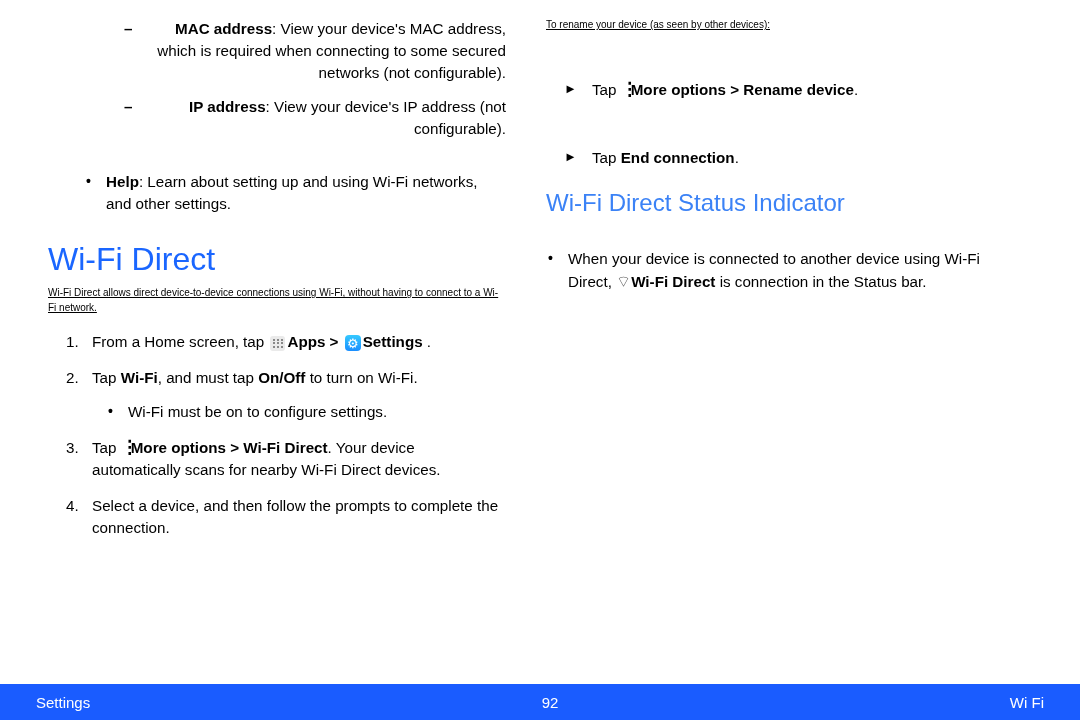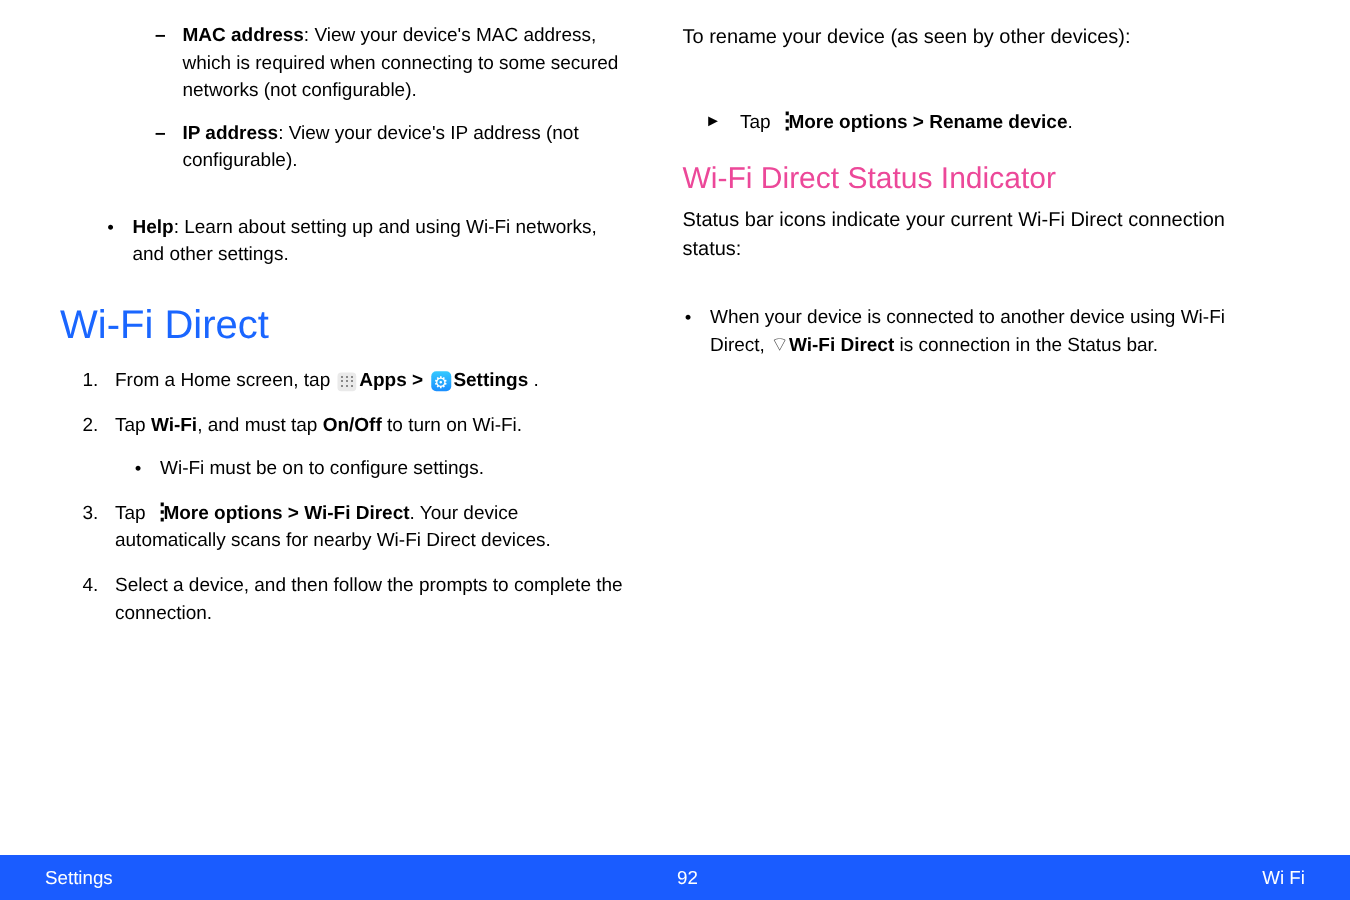--- a/index.html
+++ b/index.html
@@ -3,42 +3,42 @@
 <meta charset="utf-8">
 <style>
   * { box-sizing: border-box; margin: 0; padding: 0; }
   html, body { width: 1080px; height: 720px; font-family: Helvetica, Arial, sans-serif; background: #fff; color: #000; }
   .page { width: 1080px; height: 720px; position: relative; display: flex; flex-direction: column; }
   .content { flex: 1; display: flex; padding: 18px 36px 10px 48px; }
   .col { flex: 1; padding-right: 28px; }
   .col + .col { padding-left: 12px; padding-right: 40px; }
 
   .dash-list { list-style: none; margin-left: 76px; }
-  .dash-list li { position: relative; padding-left: 22px; margin-bottom: 12px; line-height: 1.45; font-size: 15.2px; }
+  .dash-list li { position: relative; padding-left: 22px; margin-bottom: 12px; line-height: 1.45; font-size: 15.2px; text-align: right; }
   .dash-list li::before { content: "–"; position: absolute; left: 0; top: 0; font-weight: bold; }
 
   .bullet-list { list-style: none; margin-left: 38px; margin-top: 31px; }
   .bullet-list li { position: relative; padding-left: 20px; margin-bottom: 12px; line-height: 1.45; font-size: 15.2px; }
   .bullet-list li::before { content: "•"; position: absolute; left: 0; top: 0; font-weight: bold; font-size: 14px; }
 
   .ol-list { list-style: none; margin-left: 18px; counter-reset: step; margin-top: 16px; }
   .ol-list > li { counter-increment: step; position: relative; padding-left: 26px; margin-bottom: 14px; line-height: 1.45; font-size: 15.2px; }
   .ol-list > li::before { content: counter(step) "."; position: absolute; left: 0; top: 0; }
 
   .sub-bullet { list-style: none; margin-left: 16px; margin-top: 12px; }
   .sub-bullet li { position: relative; padding-left: 20px; line-height: 1.45; font-size: 15.2px; }
   .sub-bullet li::before { content: "•"; position: absolute; left: 0; top: 0; font-weight: bold; font-size: 14px; }
 
   .arrow-list { list-style: none; margin-left: 18px; }
   .arrow-list li { position: relative; padding-left: 28px; margin-bottom: 14px; line-height: 1.45; font-size: 15.2px; margin-top: 46px; }
   .arrow-list li::before { content: "►"; position: absolute; left: 0; top: 1px; font-size: 13px; }
 
   h1 { color: #1a66ff; font-size: 32px; font-weight: 400; margin: 26px 0 8px 0; }
-  h2 { color: #ec4899; font-size: 24px; font-weight: 400; margin: 20px 0 8px 0; }
-  p.body { font-size: 16px; line-height: 1.45; margin-bottom: 12px; }
+  h2 { color: #3b82f6; font-size: 24px; font-weight: 400; margin: 20px 0 8px 0; }
+  p.body { font-size: 10px; line-height: 1.45; margin-bottom: 12px; text-decoration: underline; }
 
   .footer { height: 36px; background: #1a5cff; color: #fff; display: flex; align-items: center; justify-content: space-between; padding: 0 36px; font-size: 15px; }
 
   .icon { display: inline-block; vertical-align: middle; margin: 0 2px; }
   .icon-apps { width: 15px; height: 15px; border-radius: 3px; background: #eaeaea; position: relative; }
   .icon-apps::before { content: ""; position: absolute; inset: 2px; background-image:
     radial-gradient(circle, #888 1px, transparent 1px),
     radial-gradient(circle, #888 1px, transparent 1px),
     radial-gradient(circle, #888 1px, transparent 1px),
     radial-gradient(circle, #888 1px, transparent 1px),
@@ -74,20 +74,21 @@
         </li>
       </ul>
 
       <ul class="bullet-list">
         <li>
           <strong>Help</strong><span>: Learn about setting up and using Wi-Fi networks, and other settings.</span>
         </li>
       </ul>
 
       <h1>Wi-Fi Direct</h1>
+      <p class="body">Wi-Fi Direct allows direct device-to-device connections using Wi-Fi, without having to connect to a Wi-Fi network.</p>
 
       <ol class="ol-list">
         <li>
           <span>From a Home screen, tap </span>
           <span class="icon icon-apps"></span><strong>Apps</strong><strong> &gt; </strong>
           <span class="icon icon-settings"></span><strong>Settings</strong><span> .</span>
         </li>
         <li>
           <span>Tap </span><strong>Wi-Fi</strong><span>, and must tap </span><strong>On/Off</strong><span> to turn on Wi-Fi.</span>
           <ul class="sub-bullet">
@@ -103,23 +104,27 @@
 
     <div class="col">
 
       <p class="body">To rename your device (as seen by other devices):</p>
       <ul class="arrow-list">
         <li>
           <span>Tap </span><span class="icon-more">⋮</span><strong>More options &gt; Rename device</strong><span>.</span>
         </li>
       </ul>
 
+      <ul class="arrow-list">
+        <li>
+          <span>Tap </span><strong>End connection</strong><span>.</span>
+        </li>
+      </ul>
 
       <h2>Wi-Fi Direct Status Indicator</h2>
-      <p class="body">Status bar icons indicate your current Wi-Fi Direct connection status:</p>
       <ul class="bullet-list" style="margin-left:2px;">
         <li>
           <span>When your device is connected to another device using Wi-Fi Direct, </span><span class="icon-wifi">⌔</span><strong>Wi-Fi Direct</strong><span> is connection in the Status bar.</span>
         </li>
       </ul>
 
     </div>
   </div>
 
   <div class="footer">

